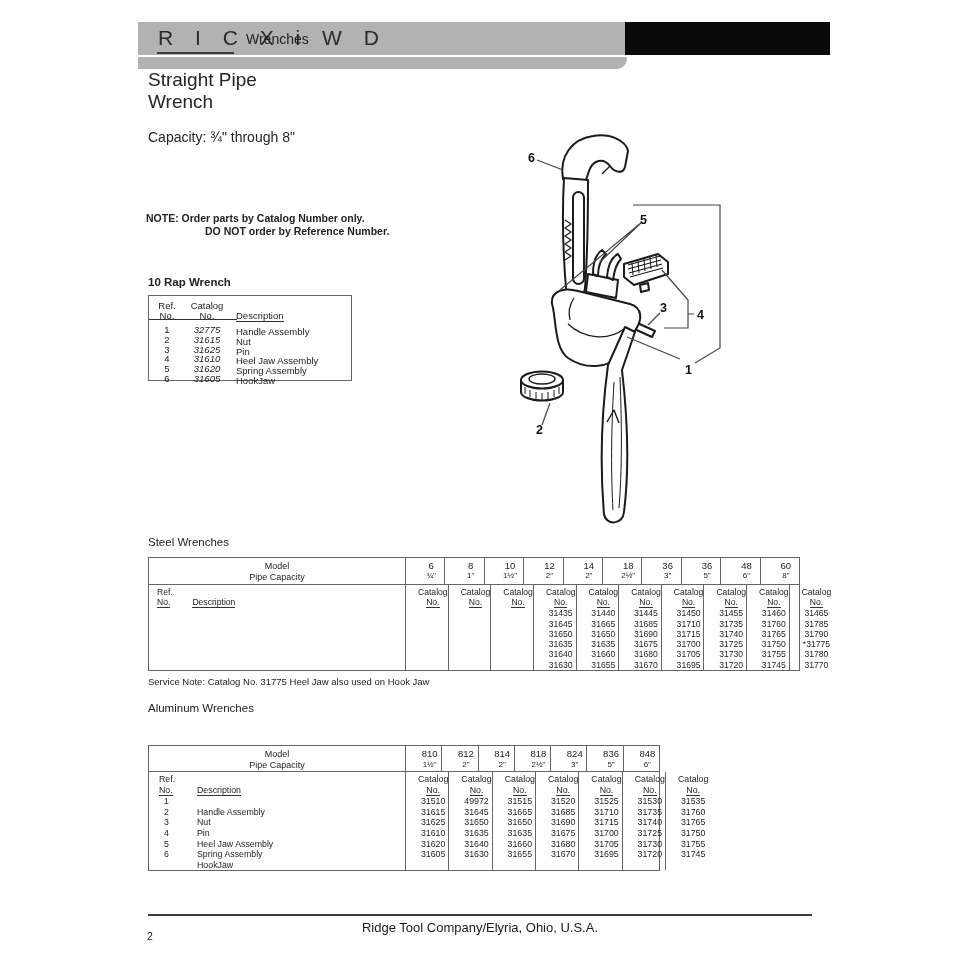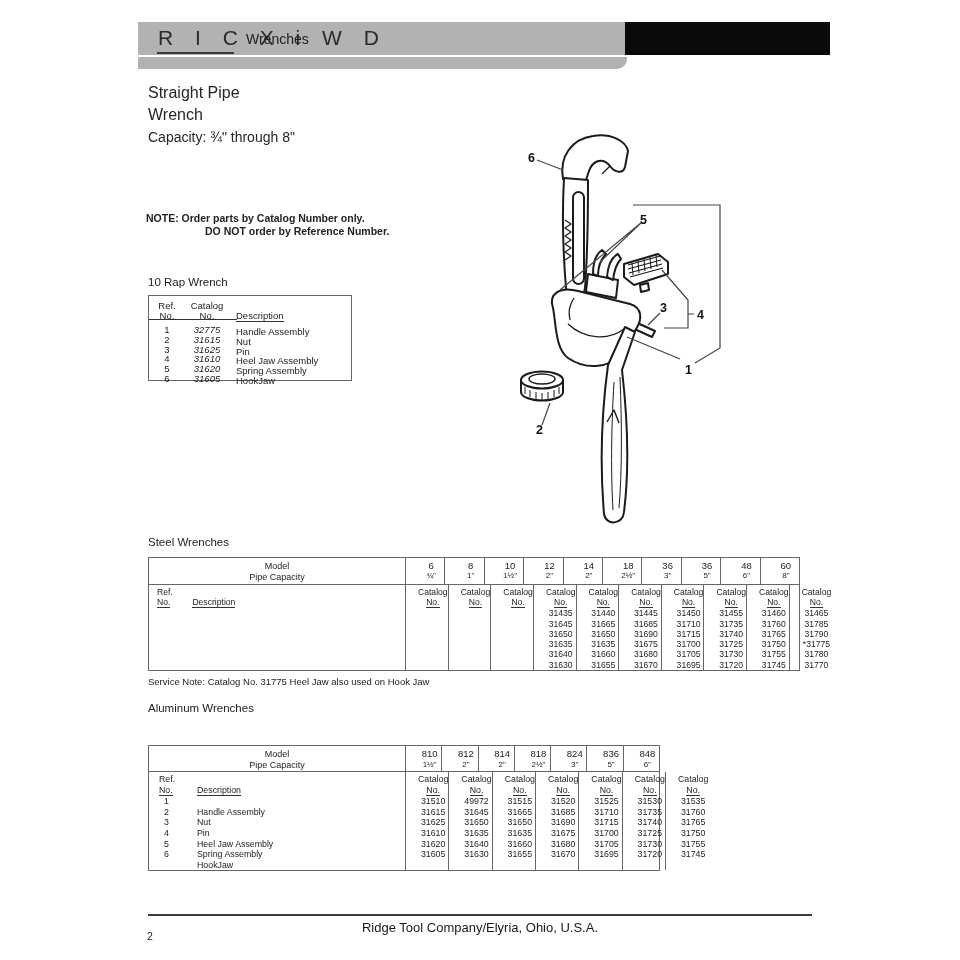--- a/index.html
+++ b/index.html
@@ -9,21 +9,21 @@
   
   .hdr-bar{position:absolute;left:138px;top:22px;width:487px;height:33px;background:#b2b2b2;}
   .hdr-black{position:absolute;left:625px;top:22px;width:205px;height:33px;background:#0a0a0a;}
   .hdr-strip{position:absolute;left:138px;top:57px;width:489px;height:12px;background:#b2b2b2;
              border-bottom-right-radius:10px;}
   .logo{position:absolute;left:158px;top:26px;font-size:21px;letter-spacing:8px;color:#2a2a2a;}
   .logo-underline{position:absolute;left:157px;top:52px;width:77px;height:2px;background:#3a3a3a;}
   .hdr-section{position:absolute;left:246px;top:31px;font-size:14px;color:#222;}
 
   
-  .title{position:absolute;left:148px;top:82px;font-size:16px;font-weight:500;line-height:22px;color:#252525;}
+  .title{position:absolute;left:148px;top:69px;font-size:19px;font-weight:500;line-height:22px;color:#252525;}
   .capacity{position:absolute;left:148px;top:129px;font-size:14px;color:#252525;}
   .note{position:absolute;left:146px;top:212px;font-size:10.5px;line-height:13px;color:#222;font-weight:bold;}
   .note .l2{margin-left:34px;padding-left:25px;}
   .sec-heading{position:absolute;font-size:11.5px;color:#222;}
 
   
   .u{display:inline-block;border-bottom:1px solid #333;}
   .ptable{position:absolute;border:1px solid #666;box-sizing:border-box;background:#fff;display:flex;flex-direction:column;}
   .trow{display:flex;box-sizing:border-box;gap:12px;}
   .tcell{box-sizing:border-box;border-right:1px solid #666;}
@@ -93,21 +93,21 @@
     <div>Straight Pipe</div>
     <div>Wrench</div>
   </div>
   <div class="capacity">Capacity: ¾" through 8"</div>
 
   <div class="note">
     <div>NOTE: Order parts by Catalog Number only.</div>
     <div class="l2">DO NOT order by Reference Number.</div>
   </div>
 
-  <div class="sec-heading" style="left:148px;top:276px;">10 Rap Wrench</div>
+  <div class="sec-heading" style="left:148px;top:276px;font-weight:bold;">10 Rap Wrench</div>
   <div class="ptable rap">
     <div class="rap-head">
       <div class="rap-hline">
         <span class="h-ref">Ref.</span>
         <span class="h-cat">Catalog</span>
       </div>
       <div class="rap-hline">
         <span class="h-ref">No.</span>
         <span class="h-cat">No.</span>
         <span class="h-desc u">Description</span>

